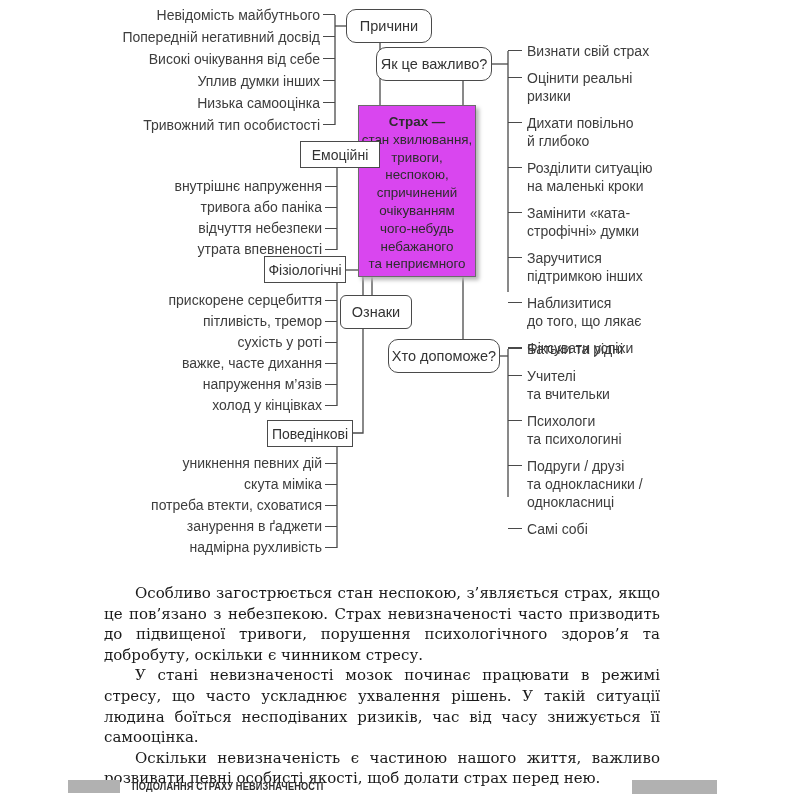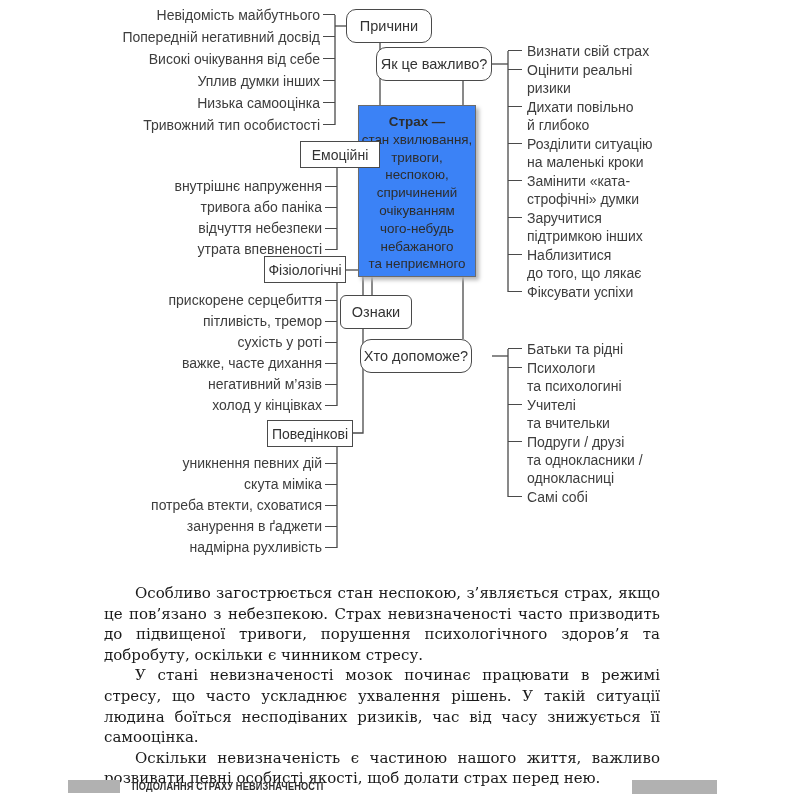--- a/index.html
+++ b/index.html
@@ -8,39 +8,39 @@
   .diagram{position:absolute;left:0;top:0;width:800px;height:575px;}
   .connectors{position:absolute;left:0;top:0;}
 
   
   .box{position:absolute;background:#fff;border:1.4px solid #4a4a4a;box-sizing:border-box;
        display:flex;align-items:center;justify-content:center;
        font-size:14.5px;color:#333;white-space:nowrap;}
   .rounded{border-radius:10px;}
 
   .fearbox{position:absolute;left:358px;top:105px;width:118px;height:172px;
-           background:#3b82f6;border:1.4px solid #6b6b6b;box-sizing:border-box;
+           background:#d946ef;border:1.4px solid #6b6b6b;box-sizing:border-box;
            box-shadow:3px 3px 4px #b5b5b5;text-align:center;
            font-size:13.4px;line-height:17.8px;color:#2d2d2d;padding-top:7px;}
   .fearbox .ftitle{font-weight:bold;}
   .fearbox .fdesc{white-space:pre-line;}
 
   
   .vlist{position:absolute;display:flex;flex-direction:column;box-sizing:border-box;}
   .vlist .item{display:flex;align-items:flex-start;}
   .vlist.ralign .item{justify-content:flex-end;}
   .vlist .t{font-size:14px;color:#3d3d3d;white-space:pre-line;}
   .vlist.ralign .t{text-align:right;margin-right:3px;}
   .vlist.llist .t{margin-left:5px;}
   .vlist .dash{flex:0 0 12px;height:1.3px;background:#4a4a4a;}
   .vlist.llist .dash{flex:0 0 14px;}
   .lh22 .t{line-height:22px}.lh22 .dash{margin-top:10px}
   .lh21 .t{line-height:21px}.lh21 .dash{margin-top:10px}
   .lh18 .t{line-height:18px}.lh18 .dash{margin-top:8px}
-  .gap1{gap:1px}
+  .gap1{gap:9px}
 
   
   .bodytext{position:absolute;left:104px;top:583px;width:556px;
             font-family:"DejaVu Serif",serif;font-size:15px;line-height:20.6px;
             color:#1a1a1a;text-align:justify;}
   .bodytext p{margin:0;text-indent:31px;}
 
   
   .bar{position:absolute;background:#b1b1b1;}
   .bar-left{left:68px;top:780px;width:52px;height:13px;}
@@ -214,50 +214,50 @@
         </div>
         <div class="item">
           <span class="t">сухість у роті</span>
           <span class="dash"></span>
         </div>
         <div class="item">
           <span class="t">важке, часте дихання</span>
           <span class="dash"></span>
         </div>
         <div class="item">
-          <span class="t">негативний м’язів</span>
+          <span class="t">напруження м’язів</span>
           <span class="dash"></span>
         </div>
         <div class="item">
           <span class="t">холод у кінцівках</span>
           <span class="dash"></span>
         </div>
       </div>
 
     <div class="box rounded" style="left:340px;top:295px;width:72px;height:34px;border-radius:6px;">
       <span>Ознаки</span>
     </div>
 
-    <div class="box rounded" style="left:360px;top:339px;width:112px;height:34px;border-radius:11px;">
+    <div class="box rounded" style="left:388px;top:339px;width:112px;height:34px;">
       <span>Хто допоможе?</span>
     </div>
     <div class="vlist llist lh18 gap1" style="left:508px;top:340px;width:210px;">
         <div class="item">
           <span class="dash"></span>
           <span class="t">Батьки та рідні</span>
+        </div>
+        <div class="item">
+          <span class="dash"></span>
+          <span class="t">Учителі
+та вчительки</span>
         </div>
         <div class="item">
           <span class="dash"></span>
           <span class="t">Психологи
 та психологині</span>
-        </div>
-        <div class="item">
-          <span class="dash"></span>
-          <span class="t">Учителі
-та вчительки</span>
         </div>
         <div class="item">
           <span class="dash"></span>
           <span class="t">Подруги / друзі
 та однокласники /
 однокласниці</span>
         </div>
         <div class="item">
           <span class="dash"></span>
           <span class="t">Самі собі</span>

